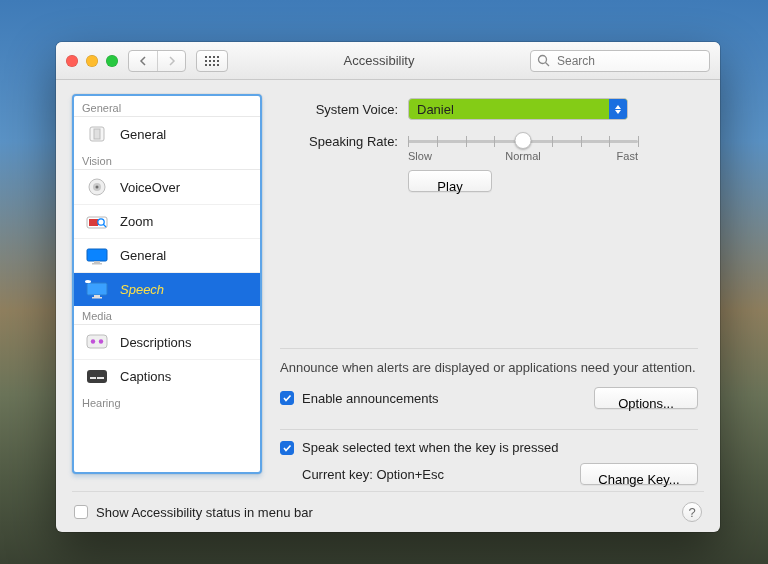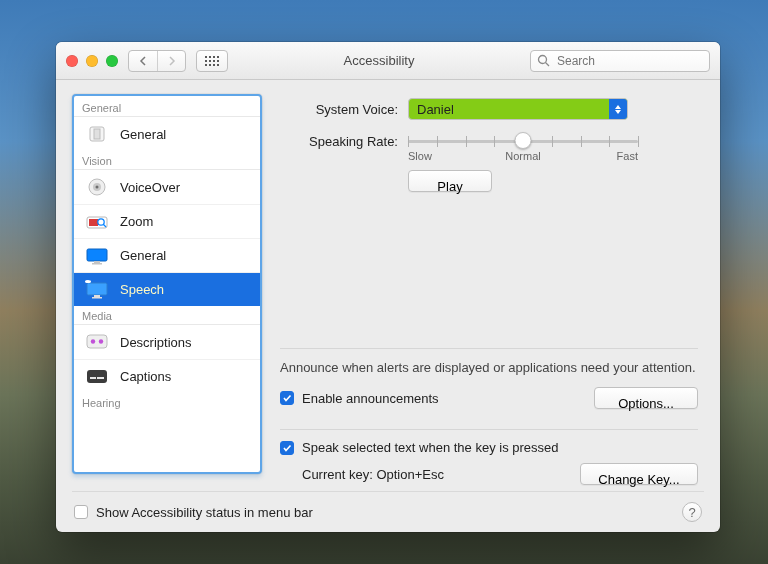--- a/index.html
+++ b/index.html
@@ -47,21 +47,21 @@
     width:190px; height:380px; border:2px solid #5ea5e8; border-radius:4px; background:#fff;
     overflow:hidden; display:flex; flex-direction:column; padding-top:2px;
     box-shadow:0 0 0 1px rgba(0,0,0,0.05), 0 3px 4px rgba(110,160,210,0.35);
   }
   .group-label { font-size:11px; color:#8a8a8a; padding:4px 8px 2px 8px; border-bottom:1px solid #e8e8e8; }
   .sb-item {
     display:flex; align-items:center; gap:10px; height:34px; padding:0 10px;
     cursor:default;
   }
   .sb-item + .sb-item { border-top:1px solid #f0f0f0;text-align:right; }
-  .sb-item.selected { background:#1a6fe0; color:#fef9c3; }
+  .sb-item.selected { background:#1a6fe0; color:#fde047;font-style:italic; }
   .sb-icon { width:26px; height:22px; display:flex; align-items:center; justify-content:center; }
   .sb-label { font-size:13px; }
   .content { flex:1; display:flex; flex-direction:column; padding:4px 6px 0 0; }
   .row { display:flex; align-items:center; gap:10px; margin-bottom:10px; }
   .lbl-right { width:118px; text-align:right; }
   .select {
     flex:0 0 auto; width:220px; height:22px; border:1px solid #c2c2c2; border-radius:4px;
     background:#84cc16; display:flex; align-items:center; justify-content:space-between; padding:0 0 0 8px;
     overflow:hidden;
   }

